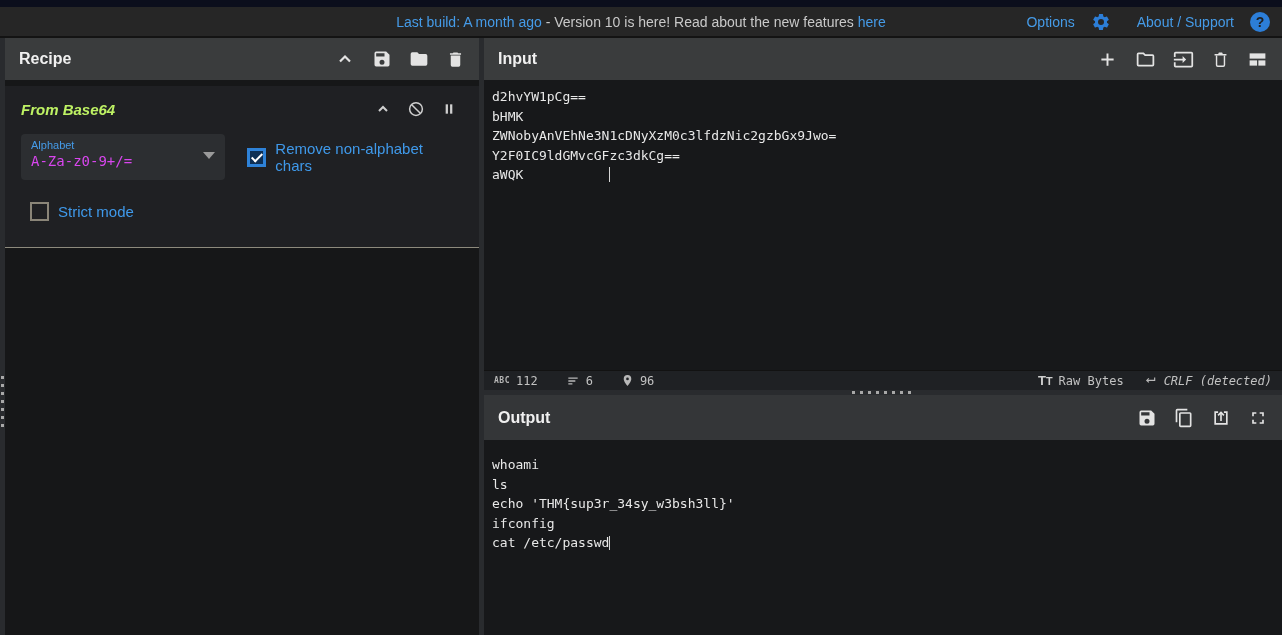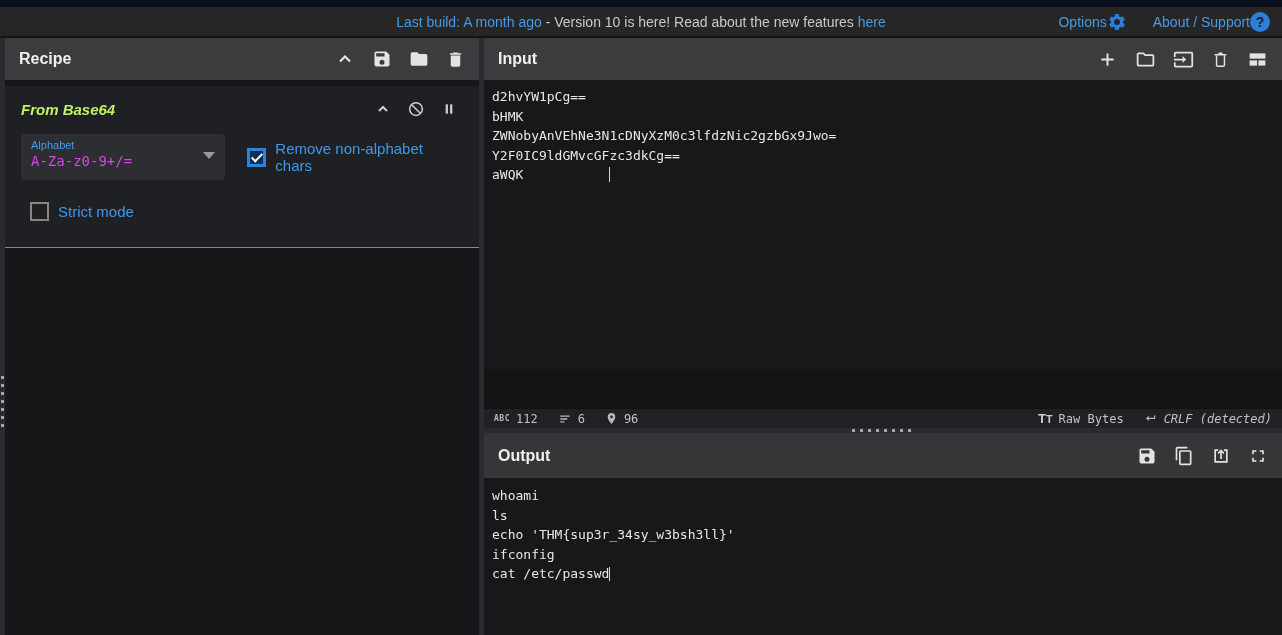--- a/index.html
+++ b/index.html
@@ -7,21 +7,21 @@
               font-family:"Liberation Sans", sans-serif; }
 
   
   .top-strip { height:7px; background:#0b0e1c; }
   .banner { height:29px; background:#262626; display:flex; align-items:center;
             font-size:14px; color:#c9c9c9; padding:0 12px; }
   .banner-spacer { flex:1; }
   .banner-center { white-space:pre; }
   .banner a, .link { color:#459be8; text-decoration:none; cursor:pointer; }
   .banner-right { flex:1; display:flex; justify-content:flex-end; align-items:center; gap:8px; }
-  .banner-right .grp { display:flex; align-items:center; gap:0; margin-left:18px; }
+  .banner-right .grp { display:flex; align-items:center; gap:16px; margin-left:18px; }
   .gear { color:#2c7ed8; display:inline-flex; }
   .qmark { width:20px; height:20px; border-radius:50%; background:#2c7ed8; color:#1f1f1f;
            font-weight:bold; font-size:14px; display:inline-flex; align-items:center;
            justify-content:center; cursor:pointer; }
 
   
   .main { display:flex; height:599px; border-top:2px solid #131313; }
   .left-gutter { width:5px; background:#292b2e; position:relative; }
   .v-dots { position:absolute; top:338px; left:1px; width:3px; height:52px;
             background:repeating-linear-gradient(180deg,#a8a8a8 0 3px,transparent 3px 8px); }
@@ -66,36 +66,36 @@
   .input-content { height:290px; background:#17181a; padding:7px 8px; overflow:hidden; }
   .code-line { font-family:"DejaVu Sans Mono", monospace; font-size:13px; line-height:19.5px;
                color:#e8e8e8; white-space:pre; }
   .input-content .code-line:nth-child(5) { position:relative; }
   .input-content .code-line:nth-child(5)::after { content:""; position:absolute; left:15ch;
                top:2px; height:15px; width:1px; background:#d5d5d5; }
   .output-content .code-line:last-child::after { content:""; display:inline-block; width:1px;
                height:14px; background:#d5d5d5; vertical-align:text-bottom; margin-left:0px; }
 
   .status-bar { height:20px; background:#1f2124; border-top:1px solid #121212;
-                display:flex; align-items:center; padding:0 10px; gap:20px;
-                font-family:"DejaVu Sans Mono", monospace; font-size:12px; color:#c2c2c2;margin-top:38px; }
+                display:flex; align-items:center; padding:0 10px; gap:28px;
+                font-family:"DejaVu Sans Mono", monospace; font-size:12px; color:#c2c2c2; }
   .st-grp { display:flex; align-items:center; gap:6px; }
   .st-right { margin-left:auto; display:flex; align-items:center; gap:18px; }
   .abc-ic { font-size:8px; font-weight:bold; letter-spacing:0.5px; color:#b8b8b8; }
   .tr-ic { font-family:"Liberation Sans", sans-serif; font-weight:bold; font-size:13px; color:#cfcfcf; }
   .italic { font-style:italic; }
   .st-grp svg { display:block; color:#b8b8b8; }
 
   .h-splitter { height:5px; background:#292b2e; position:relative; }
   .h-dots { position:absolute; left:50%; top:1px; transform:translateX(-50%);
             width:62px; height:3px;
             background:repeating-linear-gradient(90deg,#a8a8a8 0 3px,transparent 3px 8px); }
 
   .output-header { height:45px; background:#343638; }
-  .output-content { flex:1; background:#17181a; padding:8px 8px; overflow:hidden; }
+  .output-content { flex:1; background:#17181a; padding:15px 8px; overflow:hidden; }
 </style>
 </head>
 <body>
 
 <div class="top-strip"></div>
 
 <div class="banner">
   <div class="banner-spacer"></div>
   <div class="banner-center"><a>Last build: A month ago</a><span> - Version 10 is here! Read about the new features </span><a>here</a></div>
   <div class="banner-right">

